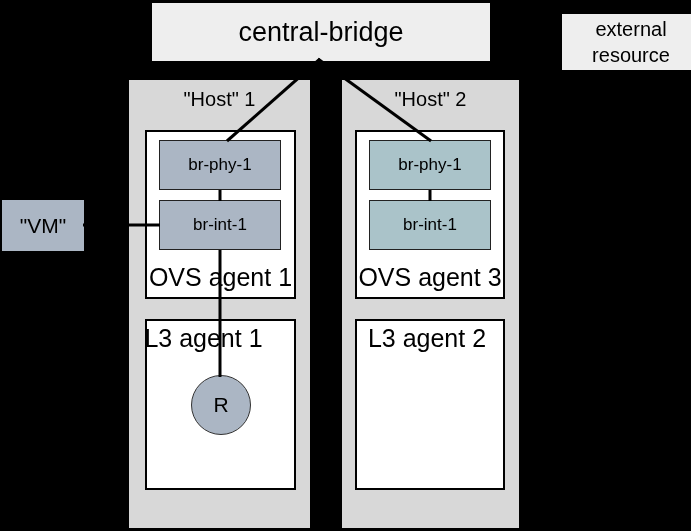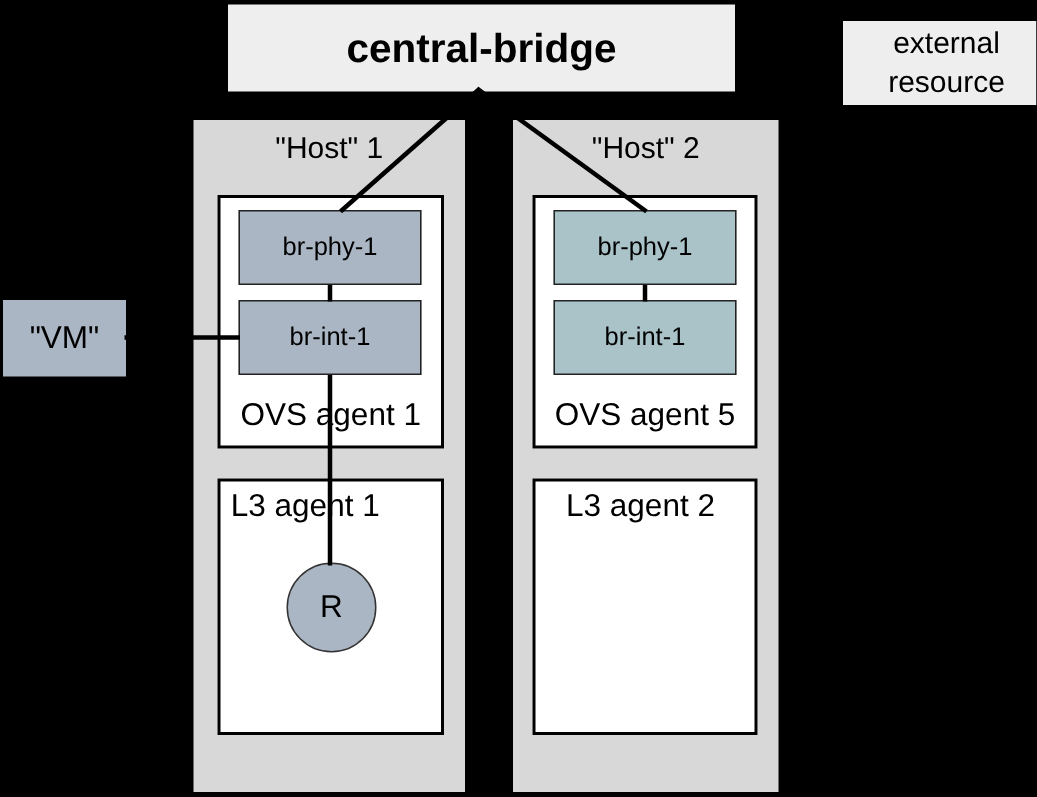--- a/index.html
+++ b/index.html
@@ -30,21 +30,21 @@
   .inner-box {
     background: #ffffff;
     border: 2px solid #000000;
   }
   .bridge {
     border: 1.6px solid #222222;
     font-size: 17px;
   }
   .agent-label {
     text-align: center;
-    font-size: 21px;
+    font-size: 25px;
     line-height: 22px;
   }
   .router {
     border: 1.5px solid #333333;
     border-radius: 50%;
     font-size: 21px;
   }
   #central-bridge { font-size: 27px; }
   #external-resource { font-size: 20px; line-height: 26px; }
   #vm-node { font-size: 21px; }
@@ -54,21 +54,21 @@
     width: 691px; height: 531px;
     pointer-events: none;
     z-index: 10;
   }
 </style>
 </head>
 <body>
 
 <div id="canvas">
 
-  <div id="central-bridge" class="abs panel center-flex" style="left: 152px; top: 3px; width: 338px; height: 58px; background: rgb(238, 238, 238); font-weight: bold;">central-bridge</div>
+  <div id="central-bridge" class="abs panel center-flex" style="left: 152px; top: 3px; width: 338px; height: 58px; background: rgb(238, 238, 238);">central-bridge</div>
 
   <div id="external-resource" class="abs panel center-flex" style="left: 562px; top: 14px; width: 138px; height: 56px; padding: 0px 16px; background: rgb(238, 238, 238);">external resource</div>
 
   <div id="vm-node" class="abs center-flex" style="left: 2px; top: 200px; width: 82px; height: 51px; background: rgb(171, 182, 196);">"VM"</div>
 
   <div class="abs host" style="left: 129px; top: 80px; width: 181px; height: 448px; background: rgb(216, 216, 216);">
     <div class="host-title">"Host" 1</div>
   </div>
 
   <div class="abs inner-box" style="left:145px; top:130px; width:151px; height:169px;"></div>
@@ -88,21 +88,21 @@
   <div class="abs host" style="left: 342px; top: 80px; width: 177px; height: 448px; background: rgb(216, 216, 216);">
     <div class="host-title">"Host" 2</div>
   </div>
 
   <div class="abs inner-box" style="left:355px; top:130px; width:150px; height:169px;"></div>
 
   <div class="abs bridge center-flex" style="left: 369px; top: 140px; width: 122px; height: 50px; background: rgb(170, 195, 201);">br-phy-1</div>
 
   <div class="abs bridge center-flex" style="left: 369px; top: 200px; width: 122px; height: 50px; background: rgb(170, 195, 201);">br-int-1</div>
 
-  <div class="abs agent-label" style="left:355px; top:266px; width:150px;">OVS agent 5</div>
+  <div class="abs agent-label" style="left:355px; top:266px; width:150px;">OVS agent 3</div>
 
   <div class="abs inner-box" style="left:355px; top:319px; width:150px; height:171px;"></div>
 
   <div class="abs agent-label" style="left:355px; top:327px; width:144px;">L3 agent 2</div>
 
   <svg id="connector-overlay" viewBox="0 0 691 531" xmlns="http://www.w3.org/2000/svg">
     <line x1="320" y1="59" x2="227" y2="141" stroke="#000" stroke-width="3"></line>
     <line x1="318" y1="59" x2="431" y2="141" stroke="#000" stroke-width="3"></line>
     <line x1="83" y1="225" x2="160" y2="225" stroke="#000" stroke-width="3"></line>
     <line x1="220" y1="190" x2="220" y2="201" stroke="#000" stroke-width="3"></line>

